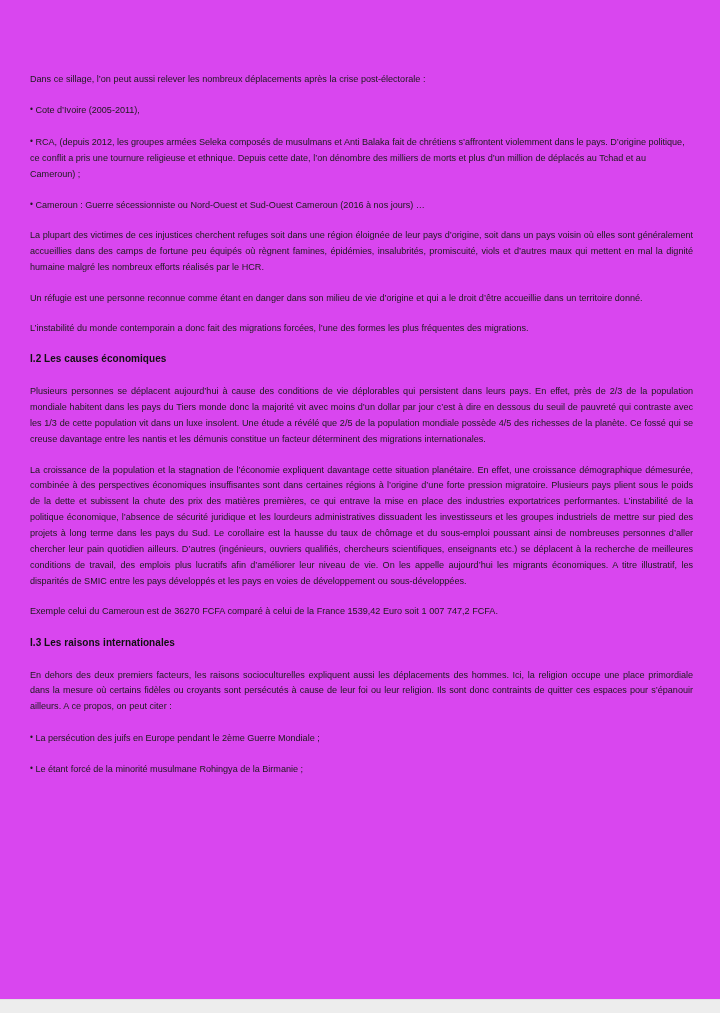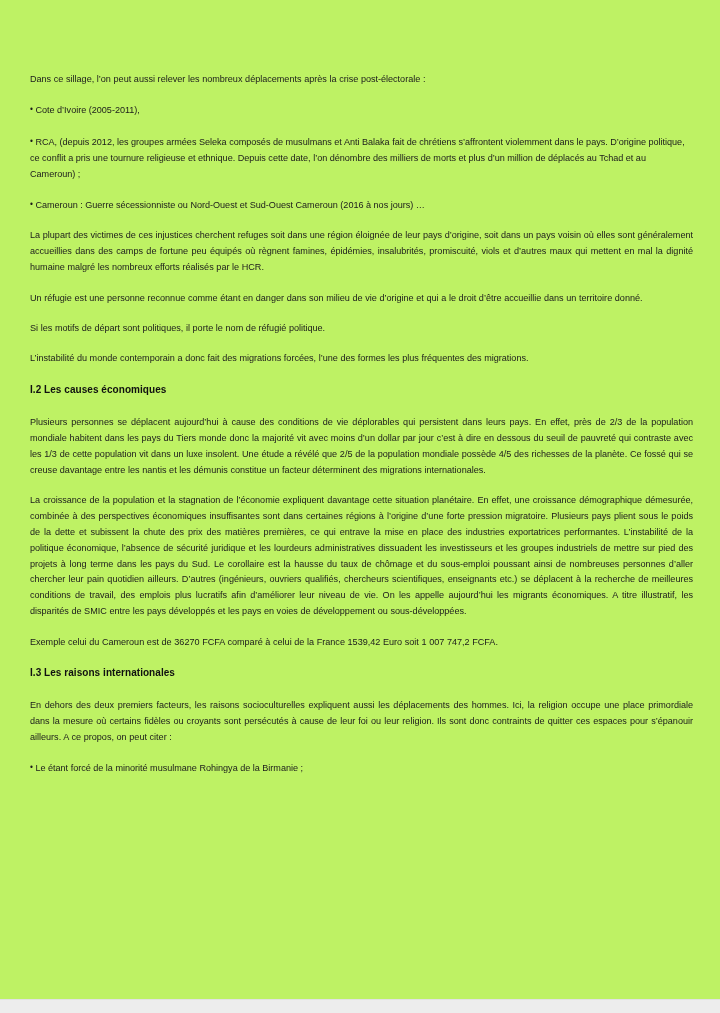--- a/index.html
+++ b/index.html
@@ -6,21 +6,21 @@
   html, body {
     margin: 0;
     padding: 0;
     background: #ffffff;
   }
 
   .page {
     position: relative;
     width: 720px;
     height: 1013px;
-    background: #bef264;
+    background: #d946ef;
     box-sizing: border-box;
     overflow: hidden;
     font-family: "Liberation Sans", "DejaVu Sans", sans-serif;
     color: #1c1c1c;
   }
 
   .page-body {
     position: absolute;
     left: 30px;
     top: 72px;
@@ -100,36 +100,36 @@
 
     <p class="bullet justify"><span class="dot">•</span><span>RCA, (depuis 2012, les groupes armées Seleka composés de musulmans et Anti Balaka fait de chrétiens s’affrontent violemment dans le pays. D’origine politique, ce conflit a pris une tournure religieuse et ethnique. Depuis cette date, l’on dénombre des milliers de morts et plus d’un million de déplacés au Tchad et au Cameroun) ;</span></p>
 
     <p class="bullet"><span class="dot">•</span><span>Cameroun : Guerre sécessionniste ou Nord-Ouest et Sud-Ouest Cameroun (2016 à nos jours) …</span></p>
 
     <p class="para justify">La plupart des victimes de ces injustices cherchent refuges soit dans une région éloignée de leur pays d’origine, soit dans un pays voisin où elles sont généralement accueillies dans des camps de fortune peu équipés où règnent famines, épidémies, insalubrités, promiscuité, viols et d’autres maux qui mettent en mal la dignité humaine malgré les nombreux efforts réalisés par le HCR.</p>
 
 
     <p class="para justify">Un réfugie est une personne reconnue comme étant en danger dans son milieu de vie d’origine et qui a le droit d’être accueillie dans un territoire donné.</p>
 
-    <p class="para">Si les motifs de départ sont politiques, il porte le nom de réfugié politique.</p>
 
     <p class="para">L’instabilité du monde contemporain a donc fait des migrations forcées, l’une des formes les plus fréquentes des migrations.</p>
 
     <h2 class="heading">I.2 Les causes économiques</h2>
 
     <p class="para justify">Plusieurs personnes se déplacent aujourd’hui à cause des conditions de vie déplorables qui persistent dans leurs pays. En effet, près de 2/3 de la population mondiale habitent dans les pays du Tiers monde donc la majorité vit avec moins d’un dollar par jour c’est à dire en dessous du seuil de pauvreté qui contraste avec les 1/3 de cette population vit dans un luxe insolent. Une étude a révélé que 2/5 de la population mondiale possède 4/5 des richesses de la planète. Ce fossé qui se creuse davantage entre les nantis et les démunis constitue un facteur déterminent des migrations internationales.</p>
 
     <p class="para justify">La croissance de la population et la stagnation de l’économie expliquent davantage cette situation planétaire. En effet, une croissance démographique démesurée, combinée à des perspectives économiques insuffisantes sont dans certaines régions à l’origine d’une forte pression migratoire. Plusieurs pays plient sous le poids de la dette et subissent la chute des prix des matières premières, ce qui entrave la mise en place des industries exportatrices performantes. L’instabilité de la politique économique, l’absence de sécurité juridique et les lourdeurs administratives dissuadent les investisseurs et les groupes industriels de mettre sur pied des projets à long terme dans les pays du Sud. Le corollaire est la hausse du taux de chômage et du sous-emploi poussant ainsi de nombreuses personnes d’aller chercher leur pain quotidien ailleurs. D’autres (ingénieurs, ouvriers qualifiés, chercheurs scientifiques, enseignants etc.) se déplacent à la recherche de meilleures conditions de travail, des emplois plus lucratifs afin d’améliorer leur niveau de vie. On les appelle aujourd’hui les migrants économiques. A titre illustratif, les disparités de SMIC entre les pays développés et les pays en voies de développement ou sous-développées.</p>
 
     <p class="para">Exemple celui du Cameroun est de 36270 FCFA comparé à celui de la France 1539,42 Euro soit 1 007 747,2 FCFA.</p>
 
     <h2 class="heading">I.3 Les raisons internationales</h2>
 
     <p class="para justify">En dehors des deux premiers facteurs, les raisons socioculturelles expliquent aussi les déplacements des hommes. Ici, la religion occupe une place primordiale dans la mesure où certains fidèles ou croyants sont persécutés à cause de leur foi ou leur religion. Ils sont donc contraints de quitter ces espaces pour s’épanouir ailleurs. A ce propos, on peut citer :</p>
 
+    <p class="bullet"><span class="dot">•</span><span>La persécution des juifs en Europe pendant le 2ème Guerre Mondiale ;</span></p>
 
 
     <p class="bullet"><span class="dot">•</span><span>Le étant forcé de la minorité musulmane Rohingya de la Birmanie ;</span></p>
 
   </div>
 
   <div class="page-footer-strip"></div>
 </div>
 
 </body></html>

